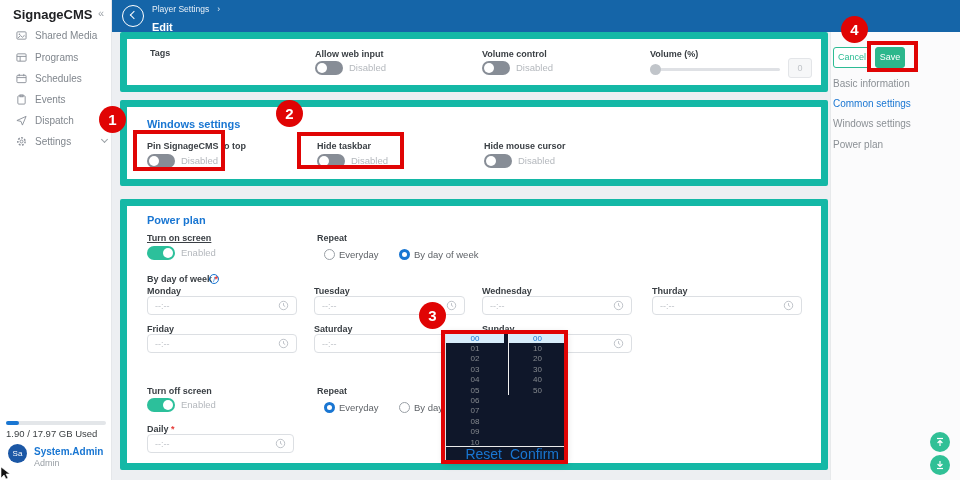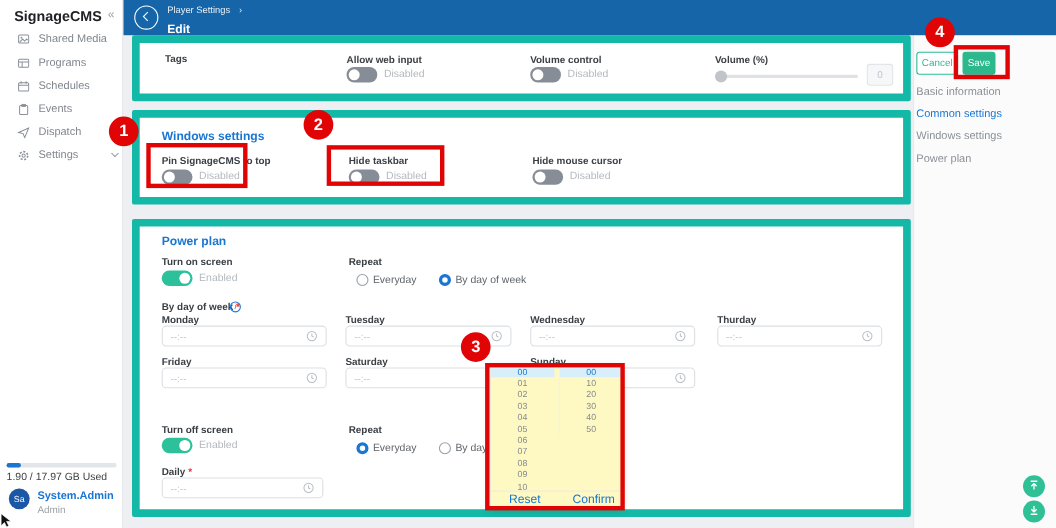--- a/index.html
+++ b/index.html
@@ -43,26 +43,26 @@
   .radio { position:absolute; width:11px; height:11px; border-radius:50%; border:1.5px solid #9aa0a6; background:#fff; cursor:pointer; }
   .radio.sel { border:3.5px solid #1976d2; }
   .rlabel { position:absolute; font-size:9.5px; color:#5f6368; white-space:nowrap; }
   .slider-track { position:absolute; height:3px; background:#dfe1e5; border-radius:2px; cursor:pointer; }
   .slider-thumb { position:absolute; width:11px; height:11px; border-radius:50%; background:#c1c5ca; top:-4px; left:0; }
   .vol-box { position:absolute; width:24px; height:20px; background:#f6f7f8; border:1px solid #e3e5e8; border-radius:3px; font-size:9px; color:#c0c4c9; text-align:center; line-height:18px; }
   .info-icon { position:absolute; width:10px; height:10px; border:1px solid #1976d2; border-radius:50%; color:#1976d2; font-size:7px; text-align:center; line-height:9px; font-style:italic; }
   .info-icon::before { content:"i"; }
 
   
-  .tp { position:absolute; left:445px; top:332px; width:121px; height:130px; background:#fef9c3; border:1px solid #e3e3e3; box-shadow:0 2px 8px rgba(0,0,0,.18); z-index:10; }
+  .tp { position:absolute; left:445px; top:332px; width:121px; height:130px; background:#0f172a; border:1px solid #e3e3e3; box-shadow:0 2px 8px rgba(0,0,0,.18); z-index:10; }
   .tp-col { position:absolute; top:0; }
   .tp-item { height:10.4px; font-size:8px; color:#85898e; display:flex; align-items:center; justify-content:center; cursor:pointer; }
   .tp-item.sel { background:#d9eefb; color:#1976d2; }
   .tp-footer { position:absolute; left:0; bottom:0; width:100%; height:15px; border-top:1px solid #ebebeb; display:flex; align-items:center; justify-content:flex-end; gap:8px; padding-right:6px; }
-  .tp-link { font-size:11px; color:#1976d2; cursor:pointer;margin-left:21px; }
+  .tp-link { font-size:14px; color:#1976d2; cursor:pointer; }
 
   
   .rpanel { position:absolute; left:830px; top:32px; width:130px; height:448px; background:#fbfbfc; border-left:1px solid #e7e9eb; z-index:3; }
   .btn-cancel { position:absolute; left:2px; top:15px; width:38px; height:21px; background:#fff; border:1px solid #2cbc94; border-radius:3px; color:#2cbc94; font-size:9px; text-align:center; line-height:19px; cursor:pointer; }
   .btn-save { position:absolute; left:44px; top:15px; width:30px; height:21px; background:#2cb78c; border:1px solid #2cb78c; border-radius:3px; color:#fff; font-size:9px; text-align:center; line-height:19px; cursor:pointer; }
   .navitem { position:absolute; left:2px; font-size:10px; color:#8b9095; cursor:pointer; white-space:nowrap; }
   .navitem.active { color:#1976d2; }
 
   
   .fab { position:absolute; width:20px; height:20px; border-radius:50%; background:#30c096; display:flex; align-items:center; justify-content:center; cursor:pointer; z-index:20; }
@@ -197,21 +197,21 @@
   <div class="lbl" style="left:357px; top:34px;">Hide mouse cursor</div>
   <div class="toggle off" style="left:357px; top:47px;">
       <span class="knob"></span>
     </div>
   <div class="state" style="left:391px; top:48px;">Disabled</div>
 </div>
 
 <div class="card" style="top:199px; height:271px;">
   <div class="sec-title" style="left:20px; top:8px;">Power plan</div>
 
-  <div class="lbl" style="left:20px; top:27px;">Turn on screen</div>
+  <div class="lbl" style="left:20px; top:27px;text-decoration:underline;">Turn on screen</div>
   <div class="toggle on" style="left:20px; top:40px;">
       <span class="knob"></span>
     </div>
   <div class="state" style="left:54px; top:41px;">Enabled</div>
 
   <div class="lbl" style="left:190px; top:27px;">Repeat</div>
   <div class="radio" style="left:197px; top:43px;"></div>
   <div class="rlabel" style="left:212px; top:43px;">Everyday</div>
   <div class="radio sel" style="left:272px; top:43px;"></div>
   <div class="rlabel" style="left:287px; top:43px;">By day of week</div>

